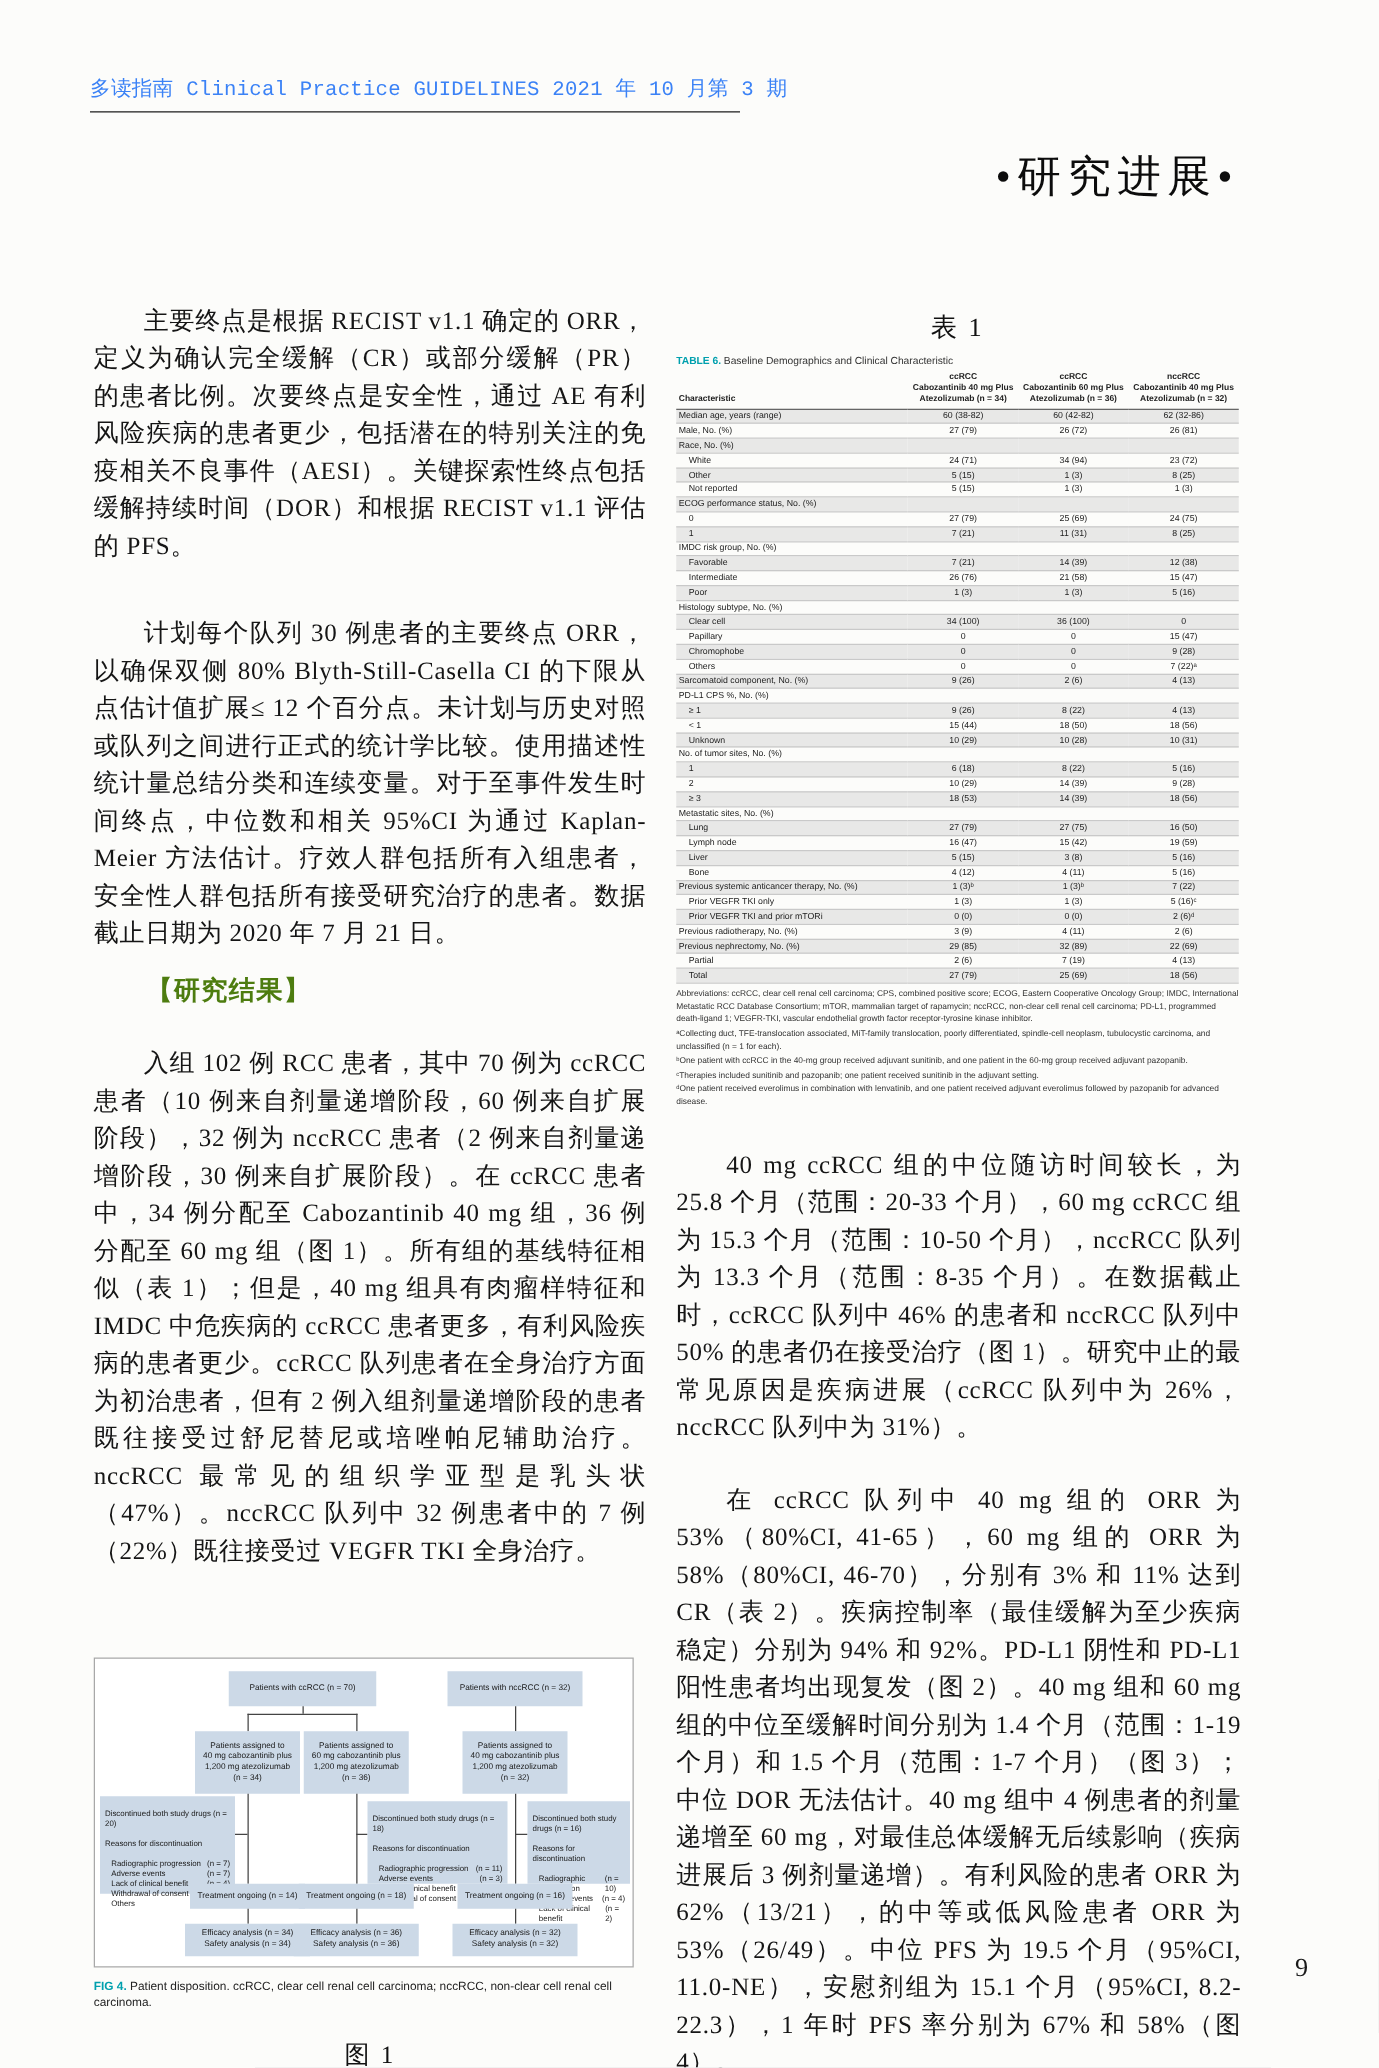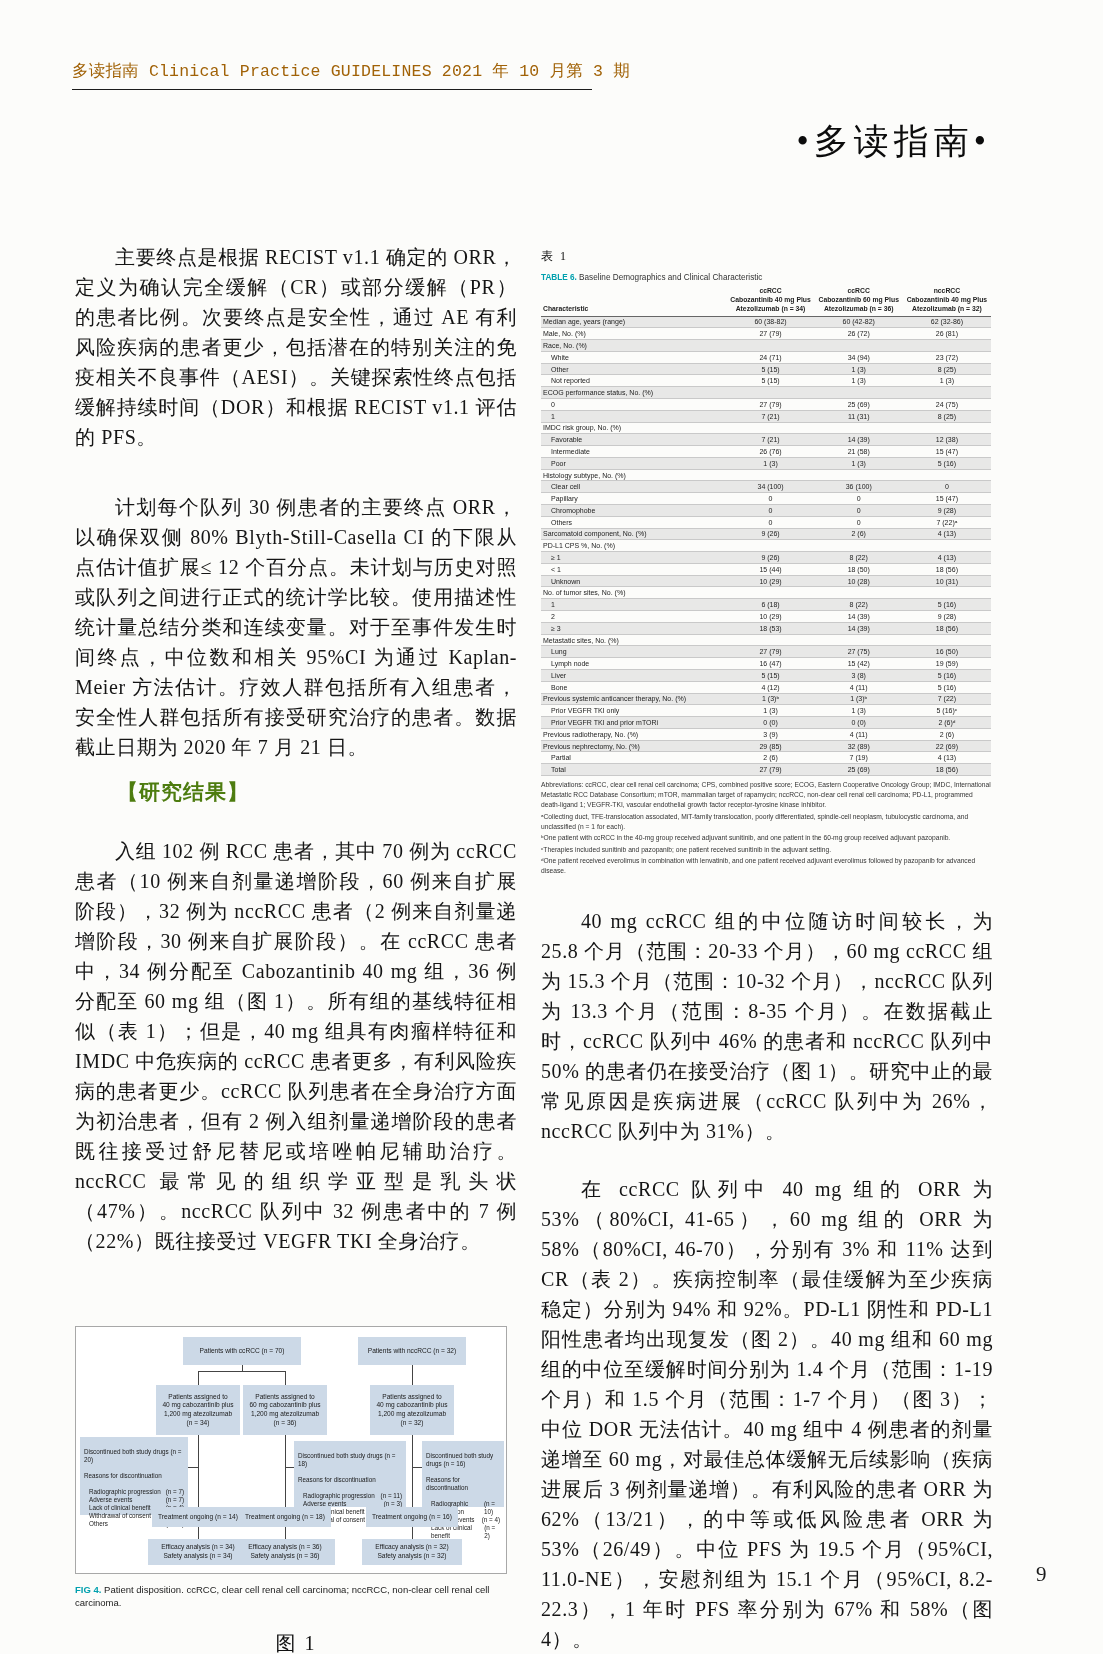--- a/index.html
+++ b/index.html
@@ -1,37 +1,37 @@
 <!DOCTYPE html>
 <html><head>
 <meta charset="utf-8">
 <style>
   html,body{margin:0;padding:0;background:#e9e9e9;}
   #page{position:relative;width:1103px;height:1654px;background:#fcfcfa;overflow:hidden;
         font-family:"Liberation Serif","DejaVu Serif",serif;color:#111;}
 
   .journal-header{position:absolute;left:72px;top:60px;width:520px;padding-bottom:7px;
     border-bottom:1.7px solid #1c1c1c;font-family:"Liberation Mono","DejaVu Sans Mono",monospace;
-    font-size:16.5px;letter-spacing:.2px;color:#a16207;white-space:nowrap;}
+    font-size:16.5px;letter-spacing:.2px;color:#3b82f6;white-space:nowrap;}
   .section-title{position:absolute;top:118px;right:112px;font-size:35px;letter-spacing:5px;
     color:#0c0c0c;font-family:"Liberation Serif",serif;}
 
   .col-left{position:absolute;left:75px;top:242px;width:442px;}
   .col-right{position:absolute;left:541px;top:248px;width:452px;}
 
   .cn-para{font-size:20px;line-height:30px;text-align:justify;text-indent:2em;
     letter-spacing:.6px;margin:0;color:#151515;}
   .cn-para + .cn-para{margin-top:28px;}
   .results-heading{font-size:21px;font-weight:600;letter-spacing:1px;text-indent:2em;
     margin:16px 0 30px 0;color:#4d7c0f;}
   #left-paras p + p{margin-top:40px;}
   .results-para{margin-top:16px;}
 
   .cn-fig-label{margin-top:20px;text-align:center;font-size:20px;letter-spacing:2px;}
-  .cn-tab-label{text-align:left;font-size:12px;letter-spacing:2px;margin:0 0 8px 0;width:450px;}
+  .cn-tab-label{text-align:center;font-size:21px;letter-spacing:2px;margin:0 0 8px 0;width:450px;}
 
   
   .t1-wrap{width:450px;font-family:"Liberation Sans","DejaVu Sans",sans-serif;}
   .t1-title{font-size:8.2px;color:#333;margin-bottom:2px;}
   .teal{color:#00a0ae;font-weight:bold;}
   table.t1{width:450px;border-collapse:collapse;border-bottom:1px solid #777;}
   table.t1 th{font-size:6.8px;font-weight:bold;padding:2px 2px;vertical-align:bottom;
     border-bottom:1.2px solid #666;white-space:pre-line;line-height:1.35;color:#222;text-align:left;}
   table.t1 th.val{text-align:center;width:19.6%;}
   table.t1 td{font-size:7px;padding:1.9px 2px;color:#222;}
@@ -58,21 +58,21 @@
 
   .page-number{position:absolute;top:1562px;left:1036px;font-size:21px;color:#1a1a1a;}
 </style>
 </head>
 <body>
 
 <div id="page">
 
   <div class="journal-header">多读指南 Clinical Practice GUIDELINES 2021 年 10 月第 3 期</div>
 
-  <div class="section-title">•多读指南•</div>
+  <div class="section-title">•研究进展•</div>
 
   <div class="col-left">
     <div id="left-paras">
         <p class="cn-para">主要终点是根据 RECIST v1.1 确定的 ORR，定义为确认完全缓解（CR）或部分缓解（PR）的患者比例。次要终点是安全性，通过 AE 有利风险疾病的患者更少，包括潜在的特别关注的免疫相关不良事件（AESI）。关键探索性终点包括缓解持续时间（DOR）和根据 RECIST v1.1 评估的 PFS。</p>
         <p class="cn-para">计划每个队列 30 例患者的主要终点 ORR，以确保双侧 80% Blyth-Still-Casella CI 的下限从点估计值扩展≤ 12 个百分点。未计划与历史对照或队列之间进行正式的统计学比较。使用描述性统计量总结分类和连续变量。对于至事件发生时间终点，中位数和相关 95%CI 为通过 Kaplan-Meier 方法估计。疗效人群包括所有入组患者，安全性人群包括所有接受研究治疗的患者。数据截止日期为 2020 年 7 月 21 日。</p>
       </div>
 
     <div class="results-heading">【研究结果】</div>
 
     <p class="cn-para results-para">入组 102 例 RCC 患者，其中 70 例为 ccRCC 患者（10 例来自剂量递增阶段，60 例来自扩展阶段），32 例为 nccRCC 患者（2 例来自剂量递增阶段，30 例来自扩展阶段）。在 ccRCC 患者中，34 例分配至 Cabozantinib 40 mg 组，36 例分配至 60 mg 组（图 1）。所有组的基线特征相似（表 1）；但是，40 mg 组具有肉瘤样特征和 IMDC 中危疾病的 ccRCC 患者更多，有利风险疾病的患者更少。ccRCC 队列患者在全身治疗方面为初治患者，但有 2 例入组剂量递增阶段的患者既往接受过舒尼替尼或培唑帕尼辅助治疗。nccRCC 最常见的组织学亚型是乳头状（47%）。nccRCC 队列中 32 例患者中的 7 例（22%）既往接受过 VEGFR TKI 全身治疗。</p>
@@ -404,19 +404,19 @@
       <div id="t1-notes">
           <div class="fn">Abbreviations: ccRCC, clear cell renal cell carcinoma; CPS, combined positive score; ECOG, Eastern Cooperative Oncology Group; IMDC, International Metastatic RCC Database Consortium; mTOR, mammalian target of rapamycin; nccRCC, non-clear cell renal cell carcinoma; PD-L1, programmed death-ligand 1; VEGFR-TKI, vascular endothelial growth factor receptor-tyrosine kinase inhibitor.</div>
           <div class="fn">ᵃCollecting duct, TFE-translocation associated, MiT-family translocation, poorly differentiated, spindle-cell neoplasm, tubulocystic carcinoma, and unclassified (n = 1 for each).</div>
           <div class="fn">ᵇOne patient with ccRCC in the 40-mg group received adjuvant sunitinib, and one patient in the 60-mg group received adjuvant pazopanib.</div>
           <div class="fn">ᶜTherapies included sunitinib and pazopanib; one patient received sunitinib in the adjuvant setting.</div>
           <div class="fn">ᵈOne patient received everolimus in combination with lenvatinib, and one patient received adjuvant everolimus followed by pazopanib for advanced disease.</div>
         </div>
     </div>
 
     <div id="right-paras" style="margin-top:30px;">
-        <p class="cn-para">40 mg ccRCC 组的中位随访时间较长，为 25.8 个月（范围：20-33 个月），60 mg ccRCC 组为 15.3 个月（范围：10-32 个月），nccRCC 队列为 13.3 个月（范围：8-35 个月）。在数据截止时，ccRCC 队列中 46% 的患者和 nccRCC 队列中 50% 的患者仍在接受治疗（图 1）。研究中止的最常见原因是疾病进展（ccRCC 队列中为 26%，nccRCC 队列中为 31%）。</p>
+        <p class="cn-para">40 mg ccRCC 组的中位随访时间较长，为 25.8 个月（范围：20-33 个月），60 mg ccRCC 组为 15.3 个月（范围：10-50 个月），nccRCC 队列为 13.3 个月（范围：8-35 个月）。在数据截止时，ccRCC 队列中 46% 的患者和 nccRCC 队列中 50% 的患者仍在接受治疗（图 1）。研究中止的最常见原因是疾病进展（ccRCC 队列中为 26%，nccRCC 队列中为 31%）。</p>
         <p class="cn-para">在 ccRCC 队列中 40 mg 组的 ORR 为 53%（80%CI, 41-65），60 mg 组的 ORR 为 58%（80%CI, 46-70），分别有 3% 和 11% 达到 CR（表 2）。疾病控制率（最佳缓解为至少疾病稳定）分别为 94% 和 92%。PD-L1 阴性和 PD-L1 阳性患者均出现复发（图 2）。40 mg 组和 60 mg 组的中位至缓解时间分别为 1.4 个月（范围：1-19 个月）和 1.5 个月（范围：1-7 个月）（图 3）；中位 DOR 无法估计。40 mg 组中 4 例患者的剂量递增至 60 mg，对最佳总体缓解无后续影响（疾病进展后 3 例剂量递增）。有利风险的患者 ORR 为 62%（13/21），的中等或低风险患者 ORR 为 53%（26/49）。中位 PFS 为 19.5 个月（95%CI, 11.0-NE），安慰剂组为 15.1 个月（95%CI, 8.2-22.3），1 年时 PFS 率分别为 67% 和 58%（图 4）。</p>
       </div>
   </div>
 
   <div class="page-number">9</div>
 </div>
 
 </body></html>

